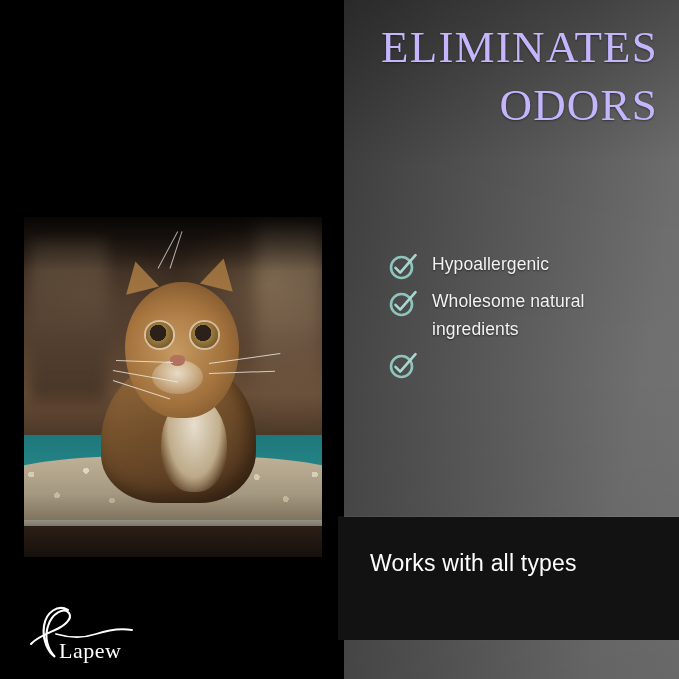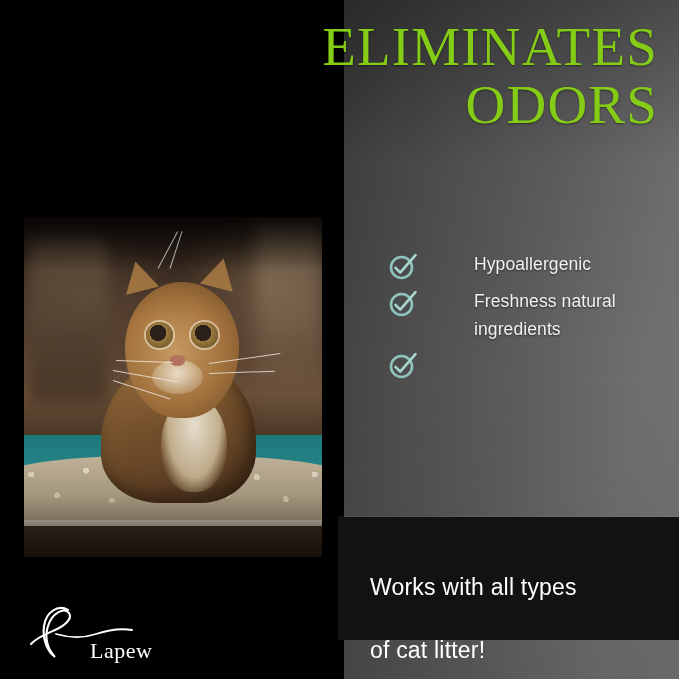--- a/index.html
+++ b/index.html
@@ -37,41 +37,40 @@
   }
 
   
   .headline {
     position: absolute;
     left: 300px;
     top: 18px;
     width: 358px;
     text-align: right;
     font-family: "Liberation Serif", "DejaVu Serif", serif;
-    color: #84cc16;
-    font-size: 55px;
+    color: #c4b5fd;
+    font-size: 45px;
     line-height: 58px;
     letter-spacing: 1.2px;
     font-weight: 400;
     text-shadow: 0 1px 2px rgba(0,0,0,0.45);
   }
   .headline-line { display: block; white-space: nowrap; }
 
   
   .features {
     position: absolute;
     left: 388px;
     top: 250px;
     width: 286px;
   }
   .feature-row {
     display: flex;
     align-items: flex-start;
     margin-bottom: 6px;
-    gap: 42px;
   }
   .check-icon {
     flex: 0 0 auto;
     width: 30px;
     height: 30px;
     margin-right: 14px;
     margin-top: 1px;
   }
   .check-icon svg { display: block; }
   .feature-text {
@@ -262,34 +261,34 @@
   .callout-text {
     position: absolute;
     left: 32px;
     top: 27px;
     width: 290px;
     color: #ffffff;
     font-size: 23px;
     line-height: 39px;
     letter-spacing: 0.2px;
   }
-  .callout-line { display: block; margin-top: 24px; }
+  .callout-line { display: block; }
 
   
   .logo {
     position: absolute;
     left: 22px;
     top: 600px;
     width: 160px;
     height: 64px;
   }
   .logo svg { display: block; }
   .logo-word {
     position: absolute;
-    left: 68px;
+    left: 37px;
     top: 38px;
     color: #ffffff;
     font-family: "Liberation Serif", "DejaVu Serif", serif;
     font-size: 22px;
     letter-spacing: 0.5px;
   }
 </style>
 </head>
 <body>
 
@@ -317,21 +316,21 @@
     </div>
 
 
     <div class="feature-row">
       <span class="check-icon">
         <svg width="30" height="30" viewBox="0 0 30 30">
           <circle cx="13.5" cy="16.5" r="10.5" fill="none" stroke="#8fc4bd" stroke-width="2.6"></circle>
           <path d="M7.5 16.8 L12.2 21.6 L27.5 4.2" fill="none" stroke="#a9d6cf" stroke-width="2.6" stroke-linecap="round" stroke-linejoin="round"></path>
         </svg>
       </span>
-      <span class="feature-text">Freshness natural ingredients</span>
+      <span class="feature-text">Wholesome natural ingredients</span>
     </div>
 
     <div class="feature-row">
       <span class="check-icon">
         <svg width="30" height="30" viewBox="0 0 30 30">
           <circle cx="13.5" cy="16.5" r="10.5" fill="none" stroke="#8fc4bd" stroke-width="2.6"></circle>
           <path d="M7.5 16.8 L12.2 21.6 L27.5 4.2" fill="none" stroke="#a9d6cf" stroke-width="2.6" stroke-linecap="round" stroke-linejoin="round"></path>
         </svg>
       </span>
     </div>
@@ -366,21 +365,20 @@
     <div class="whisker" style="left:62%;top:46%;width:22%;transform:rotate(-2deg);"></div>
     <div class="whisker" style="left:45%;top:15%;width:14%;transform:rotate(-62deg);"></div>
     <div class="whisker" style="left:49%;top:15%;width:13%;transform:rotate(-72deg);"></div>
 
     <div class="photo-tint"></div>
   </div>
 
   <div class="callout">
     <div class="callout-text">
       <span class="callout-line">Works with all types</span>
-      <span class="callout-line">of cat litter!</span>
     </div>
   </div>
 
   <div class="logo">
     <svg width="160" height="64" viewBox="0 0 160 64">
       <path d="M46 10 C36 4, 24 12, 22 26 C20 40, 26 52, 33 57 C26 50, 22 38, 26 26 C30 13, 42 7, 47 13 C51 19, 42 26, 33 30 C24 34, 14 38, 9 44" fill="none" stroke="#ffffff" stroke-width="2.1" stroke-linecap="round"></path>
       <path d="M34 34 C48 38, 62 38, 74 34 C86 30, 98 28, 110 30" fill="none" stroke="#ffffff" stroke-width="1.8" stroke-linecap="round"></path>
     </svg>
     <span class="logo-word">Lapew</span>
   </div>

